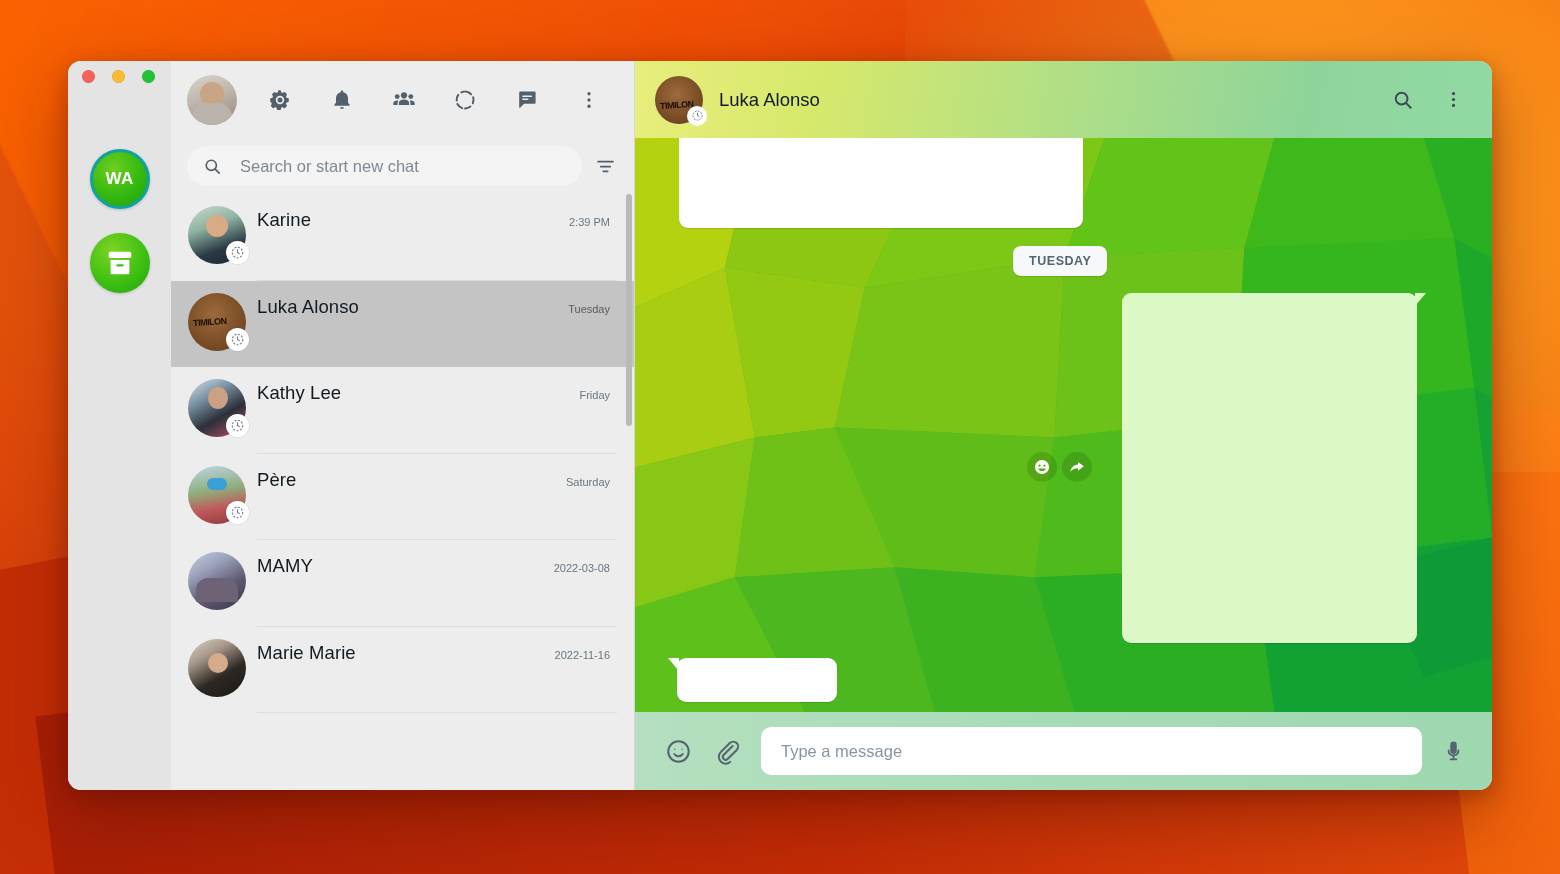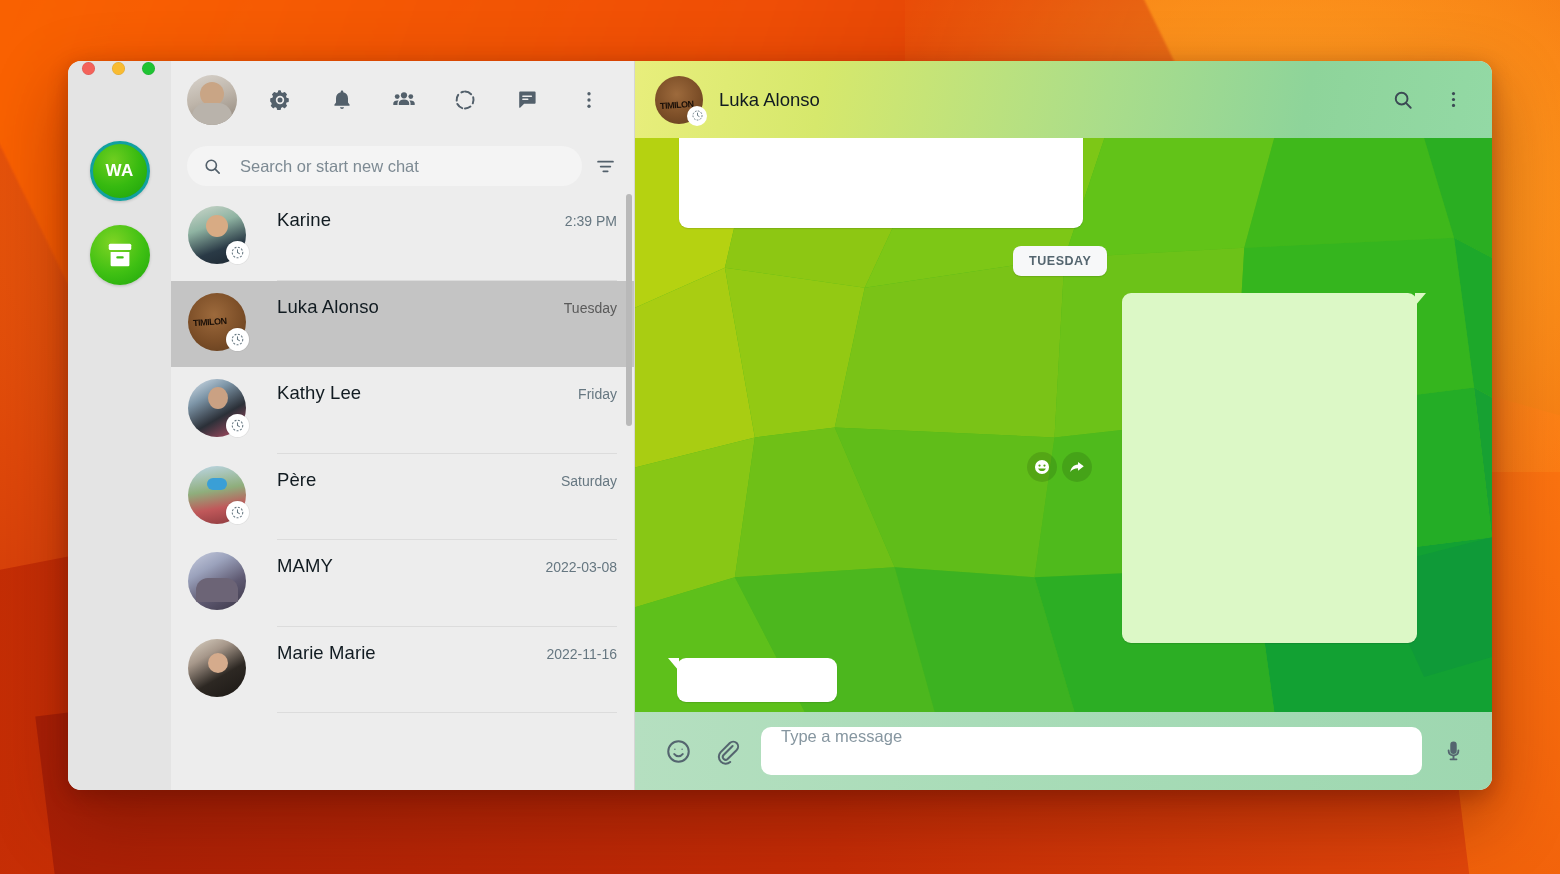--- a/index.html
+++ b/index.html
@@ -52,21 +52,21 @@
     box-shadow:0 28px 70px rgba(90,15,0,.45), 0 6px 20px rgba(80,10,0,.3);
     display:flex;
     background:#e9e9e9;
   }
 
   
   #left-rail {
     width:103px; flex:0 0 103px;
     background:#e4e4e4;
     display:flex; flex-direction:column; align-items:center;
-    padding-top:1px;
+    padding-top:9px;
   }
   .traffic-lights { display:flex; gap:17px; width:100%; padding-left:14px; margin-bottom:66px; }
   .tl { width:13px; height:13px; border-radius:50%; }
   .tl.red    { background:#f4625a; box-shadow:inset 0 0 0 .5px rgba(0,0,0,.12); }
   .tl.yellow { background:#f9bb31; box-shadow:inset 0 0 0 .5px rgba(0,0,0,.12); }
   .tl.green  { background:#1fc333; box-shadow:inset 0 0 0 .5px rgba(0,0,0,.12); }
 
   .rail-btn {
     width:60px; height:60px; border-radius:50%;
     display:flex; align-items:center; justify-content:center;
@@ -149,31 +149,31 @@
     overflow:hidden; position:relative;
   }
   .av-badge {
     position:absolute; right:-3px; bottom:0px;
     width:23px; height:23px; border-radius:50%;
     background:#fff; display:flex; align-items:center; justify-content:center;
     box-shadow:0 0 0 1px rgba(0,0,0,.05);
   }
   .av-badge svg { width:15px; height:15px; stroke:#667781; fill:none; stroke-width:1.7; }
   .row-body {
-    flex:1; margin-left:31px; padding-right:17px; height:100%;
+    flex:1; margin-left:11px; padding-right:24px; height:100%;
     display:flex; flex-direction:column; justify-content:flex-start;
     padding-top:15px; position:relative;
   }
   .chat-row:not(.active) .row-body::after {
     content:""; position:absolute; left:0; right:17px; bottom:0; height:1px;
     background:#dcdcdc;
   }
   .row-top { display:flex; align-items:baseline; justify-content:space-between; }
   .chat-name { font-size:18.5px; color:#111b21; letter-spacing:.1px; }
-  .chat-time { font-size:14px; color:#667781; white-space:nowrap; }
+  .chat-time { font-size:11px; color:#667781; white-space:nowrap; }
   .chat-row.active .chat-time { color:#5a5a5a; }
 
   #list-scrollbar {
     position:absolute; right:2px; top:0px; width:6px; height:232px;
     background:#b9b9b9; border-radius:3px; cursor:pointer;
   }
 
   
   .ph { position:absolute; inset:0; }
   .ph-karine  { background:linear-gradient(160deg,#cfd9cd 0%, #8fb3a2 35%, #2a3a46 70%, #1c2630 100%); }
@@ -254,21 +254,21 @@
   #composer {
     height:78px; flex:0 0 78px;
     background:linear-gradient(90deg,#b5dfc0 0%, #a9dcb8 40%, #9ed7b0 100%);
     display:flex; align-items:center; gap:14px;
     padding:0 22px 0 26px; position:relative; z-index:3;
   }
   .composer-icon { width:34px; height:34px; display:flex; align-items:center; justify-content:center; cursor:pointer; }
   .composer-icon svg { width:27px; height:27px; fill:none; stroke:#54656f; stroke-width:1.8; }
   #composer-input-wrap {
     flex:1; height:48px; background:#fff; border-radius:10px;
-    display:flex; align-items:flex-start; padding:0 20px; margin-left:4px;
+    display:flex; align-items:center; padding:12px 20px; margin-left:4px;
   }
   #composer-input {
     border:none; outline:none; background:transparent; width:100%;
     font-family:"Liberation Sans", sans-serif; font-size:16.5px; color:#3b4a54;
   }
   #composer-input::placeholder { color:#8696a0; }
   #mic-btn { width:34px; height:34px; display:flex; align-items:center; justify-content:center; cursor:pointer; }
   #mic-btn svg { width:25px; height:25px; fill:#54656f; }
 </style>
 </head>

